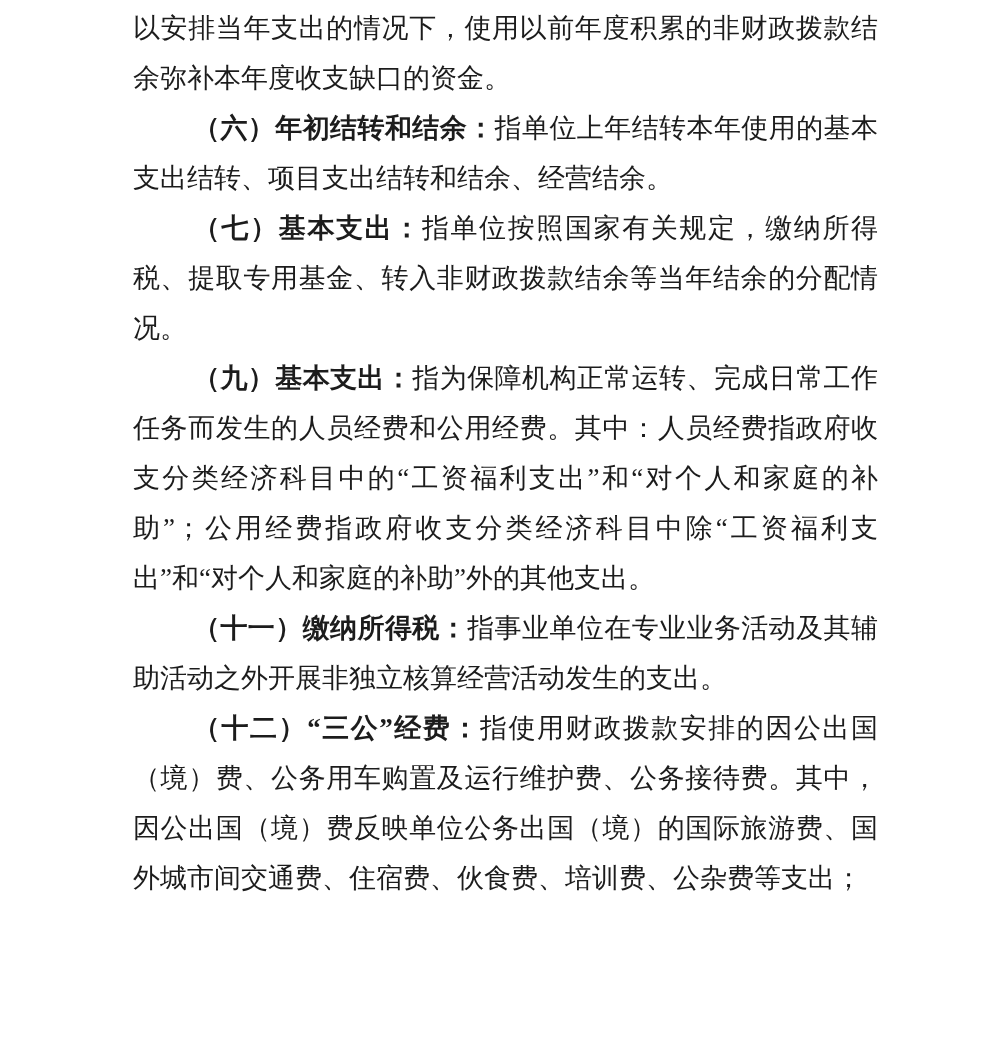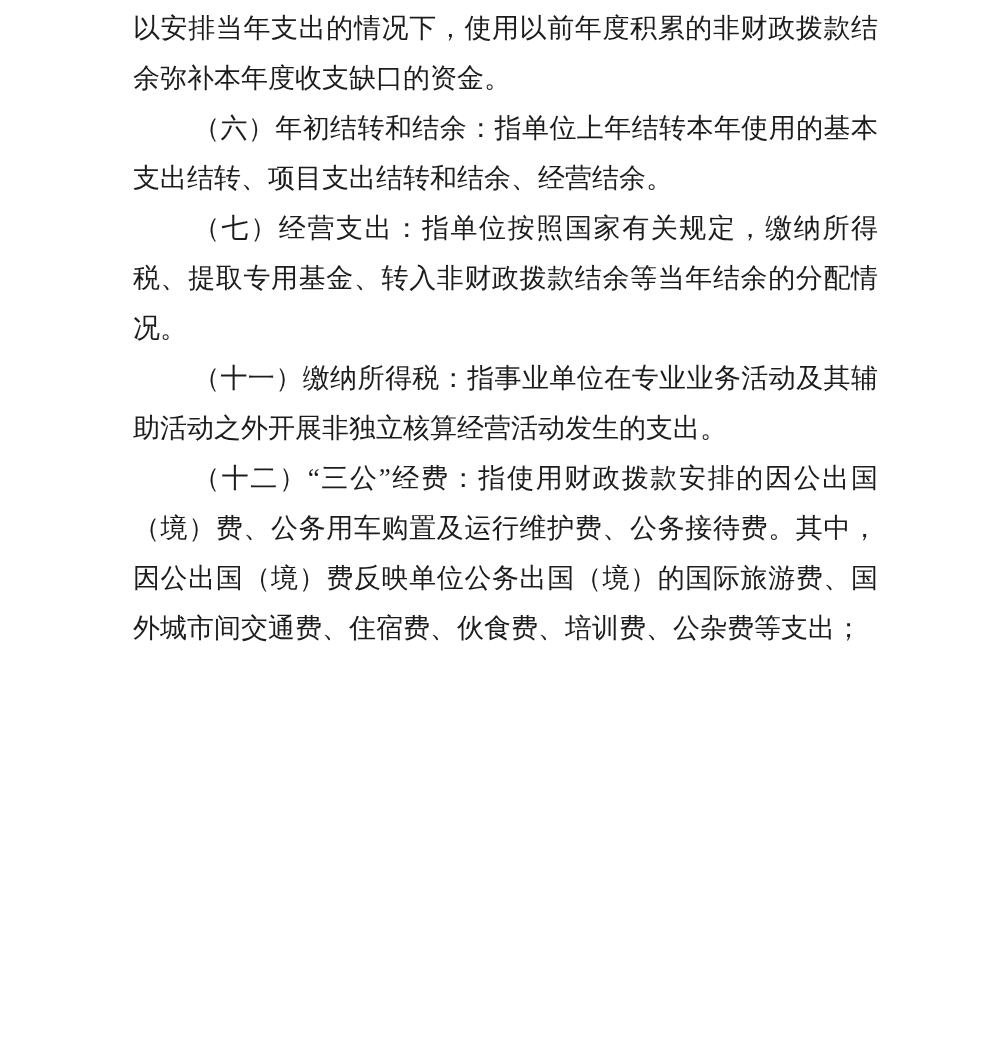--- a/index.html
+++ b/index.html
@@ -24,27 +24,28 @@
     margin: 0;
     padding: 0;
     text-align: justify;
     text-justify: inter-ideograph;
     word-break: break-all;
   }
   .doc-body p.indent {
     text-indent: 60px;
   }
   .doc-body .lead {
-    font-weight: 400;
+    font-weight: 700;
   }
 </style>
 </head>
 <body>
 
 <div class="page" style="background: rgb(255, 255, 255); color: rgb(28, 28, 28);">
   <div class="doc-body">
       <p><span>以安排当年支出的情况下，使用以前年度积累的非财政拨款结余弥补本年度收支缺口的资金。</span></p>
       <p class="indent"><span class="lead">（六）年初结转和结余：</span><span>指单位上年结转本年使用的基本支出结转、项目支出结转和结余、经营结余。</span></p>
-      <p class="indent"><span class="lead">（七）经营支出：</span><span>指单位按照国家有关规定，缴纳所得税、提取专用基金、转入非财政拨款结余等当年结余的分配情况。</span></p>
+      <p class="indent"><span class="lead">（七）基本支出：</span><span>指单位按照国家有关规定，缴纳所得税、提取专用基金、转入非财政拨款结余等当年结余的分配情况。</span></p>
+      <p class="indent"><span class="lead">（九）基本支出：</span><span>指为保障机构正常运转、完成日常工作任务而发生的人员经费和公用经费。其中：人员经费指政府收支分类经济科目中的“工资福利支出”和“对个人和家庭的补助”；公用经费指政府收支分类经济科目中除“工资福利支出”和“对个人和家庭的补助”外的其他支出。</span></p>
       <p class="indent"><span class="lead">（十一）缴纳所得税：</span><span>指事业单位在专业业务活动及其辅助活动之外开展非独立核算经营活动发生的支出。</span></p>
       <p class="indent"><span class="lead">（十二）“三公”经费：</span><span>指使用财政拨款安排的因公出国（境）费、公务用车购置及运行维护费、公务接待费。其中，因公出国（境）费反映单位公务出国（境）的国际旅游费、国外城市间交通费、住宿费、伙食费、培训费、公杂费等支出；</span></p>
     </div>
 </div>
 
 </body></html>

